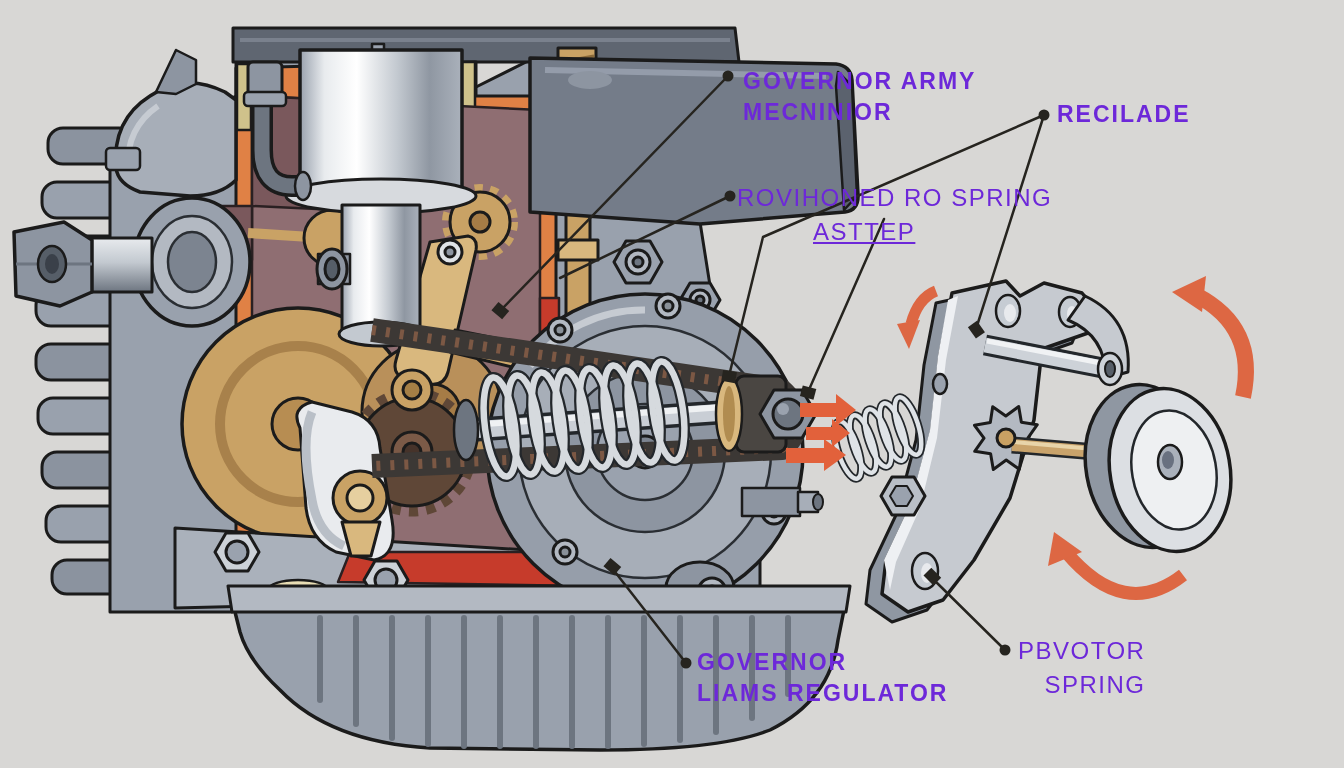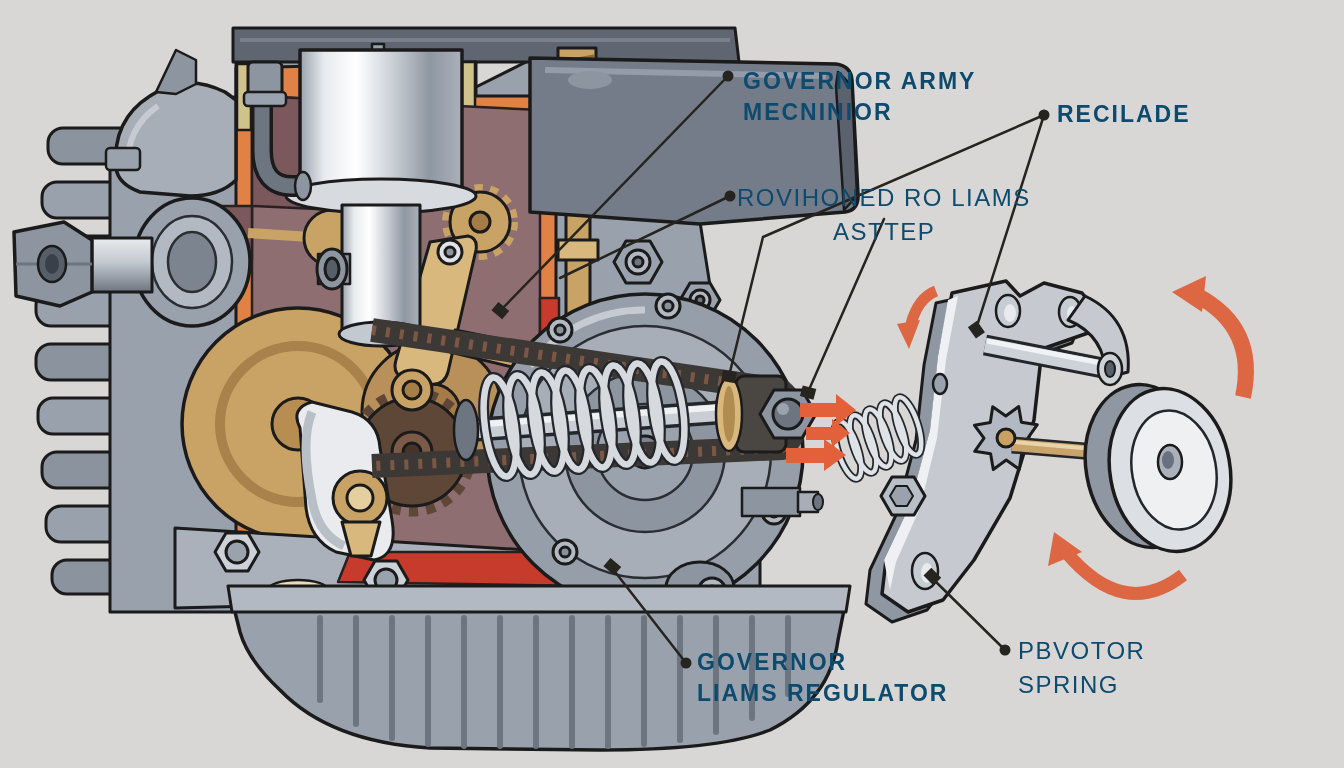--- a/index.html
+++ b/index.html
@@ -1,28 +1,28 @@
 <!DOCTYPE html>
 <html><head>
 <meta charset="utf-8">
 <style>
   html,body{margin:0;padding:0;}
   body{font-family:"Liberation Sans",sans-serif;}
   #stage{position:relative;width:1344px;height:768px;overflow:hidden;background:#d8d7d5;}
   #stage svg{position:absolute;left:0;top:0;}
-  .lbl{position:absolute;color:#0c4a6e;white-space:nowrap;z-index:5;}
+  .lbl{position:absolute;color:#6d28d9;white-space:nowrap;z-index:5;}
   .lbl .ln{display:block;}
   .lbl-bold{font-weight:700;font-size:23px;line-height:31px;letter-spacing:2px;}
   .lbl-reg{font-weight:400;font-size:24px;line-height:34px;letter-spacing:1.5px;}
-  #label-rod .ln2{margin-left:96px;}
+  #label-rod .ln2{margin-left:76px;text-decoration:underline;}
   #label-governor-arm{left:743px;top:66px;}
   #label-throttle-spring{left:1057px;top:99px;}
   #label-rod{left:737px;top:181px;}
   #label-governor-spring{left:697px;top:647px;}
-  #label-pivot{left:1018px;top:634px;}
+  #label-pivot{left:1018px;top:634px;text-align:right;}
 </style>
 </head>
 <body>
 
 <div id="stage" style="background: rgb(216, 215, 213);">
 <svg width="1344" height="768" viewBox="0 0 1344 768">
   <defs>
     <linearGradient id="cyl" x1="0" y1="0" x2="1" y2="0">
       <stop offset="0" stop-color="#9aa2ae"></stop>
           <stop offset="0.15" stop-color="#e8ebee"></stop>
@@ -377,21 +377,21 @@
 </svg>
 
   <div class="lbl lbl-bold" id="label-governor-arm">
     <span class="ln">GOVERNOR ARMY</span>
     <span class="ln">MECNINIOR</span>
   </div>
   <div class="lbl lbl-bold" id="label-throttle-spring">
     <span class="ln">RECILADE</span>
   </div>
   <div class="lbl lbl-reg" id="label-rod">
-    <span class="ln">ROVIHONED RO LIAMS</span>
+    <span class="ln">ROVIHONED RO SPRING</span>
     <span class="ln ln2">ASTTEP</span>
   </div>
   <div class="lbl lbl-bold" id="label-governor-spring">
     <span class="ln">GOVERNOR</span>
     <span class="ln">LIAMS REGULATOR</span>
   </div>
   <div class="lbl lbl-reg" id="label-pivot">
     <span class="ln">PBVOTOR</span>
     <span class="ln">SPRING</span>
   </div>

